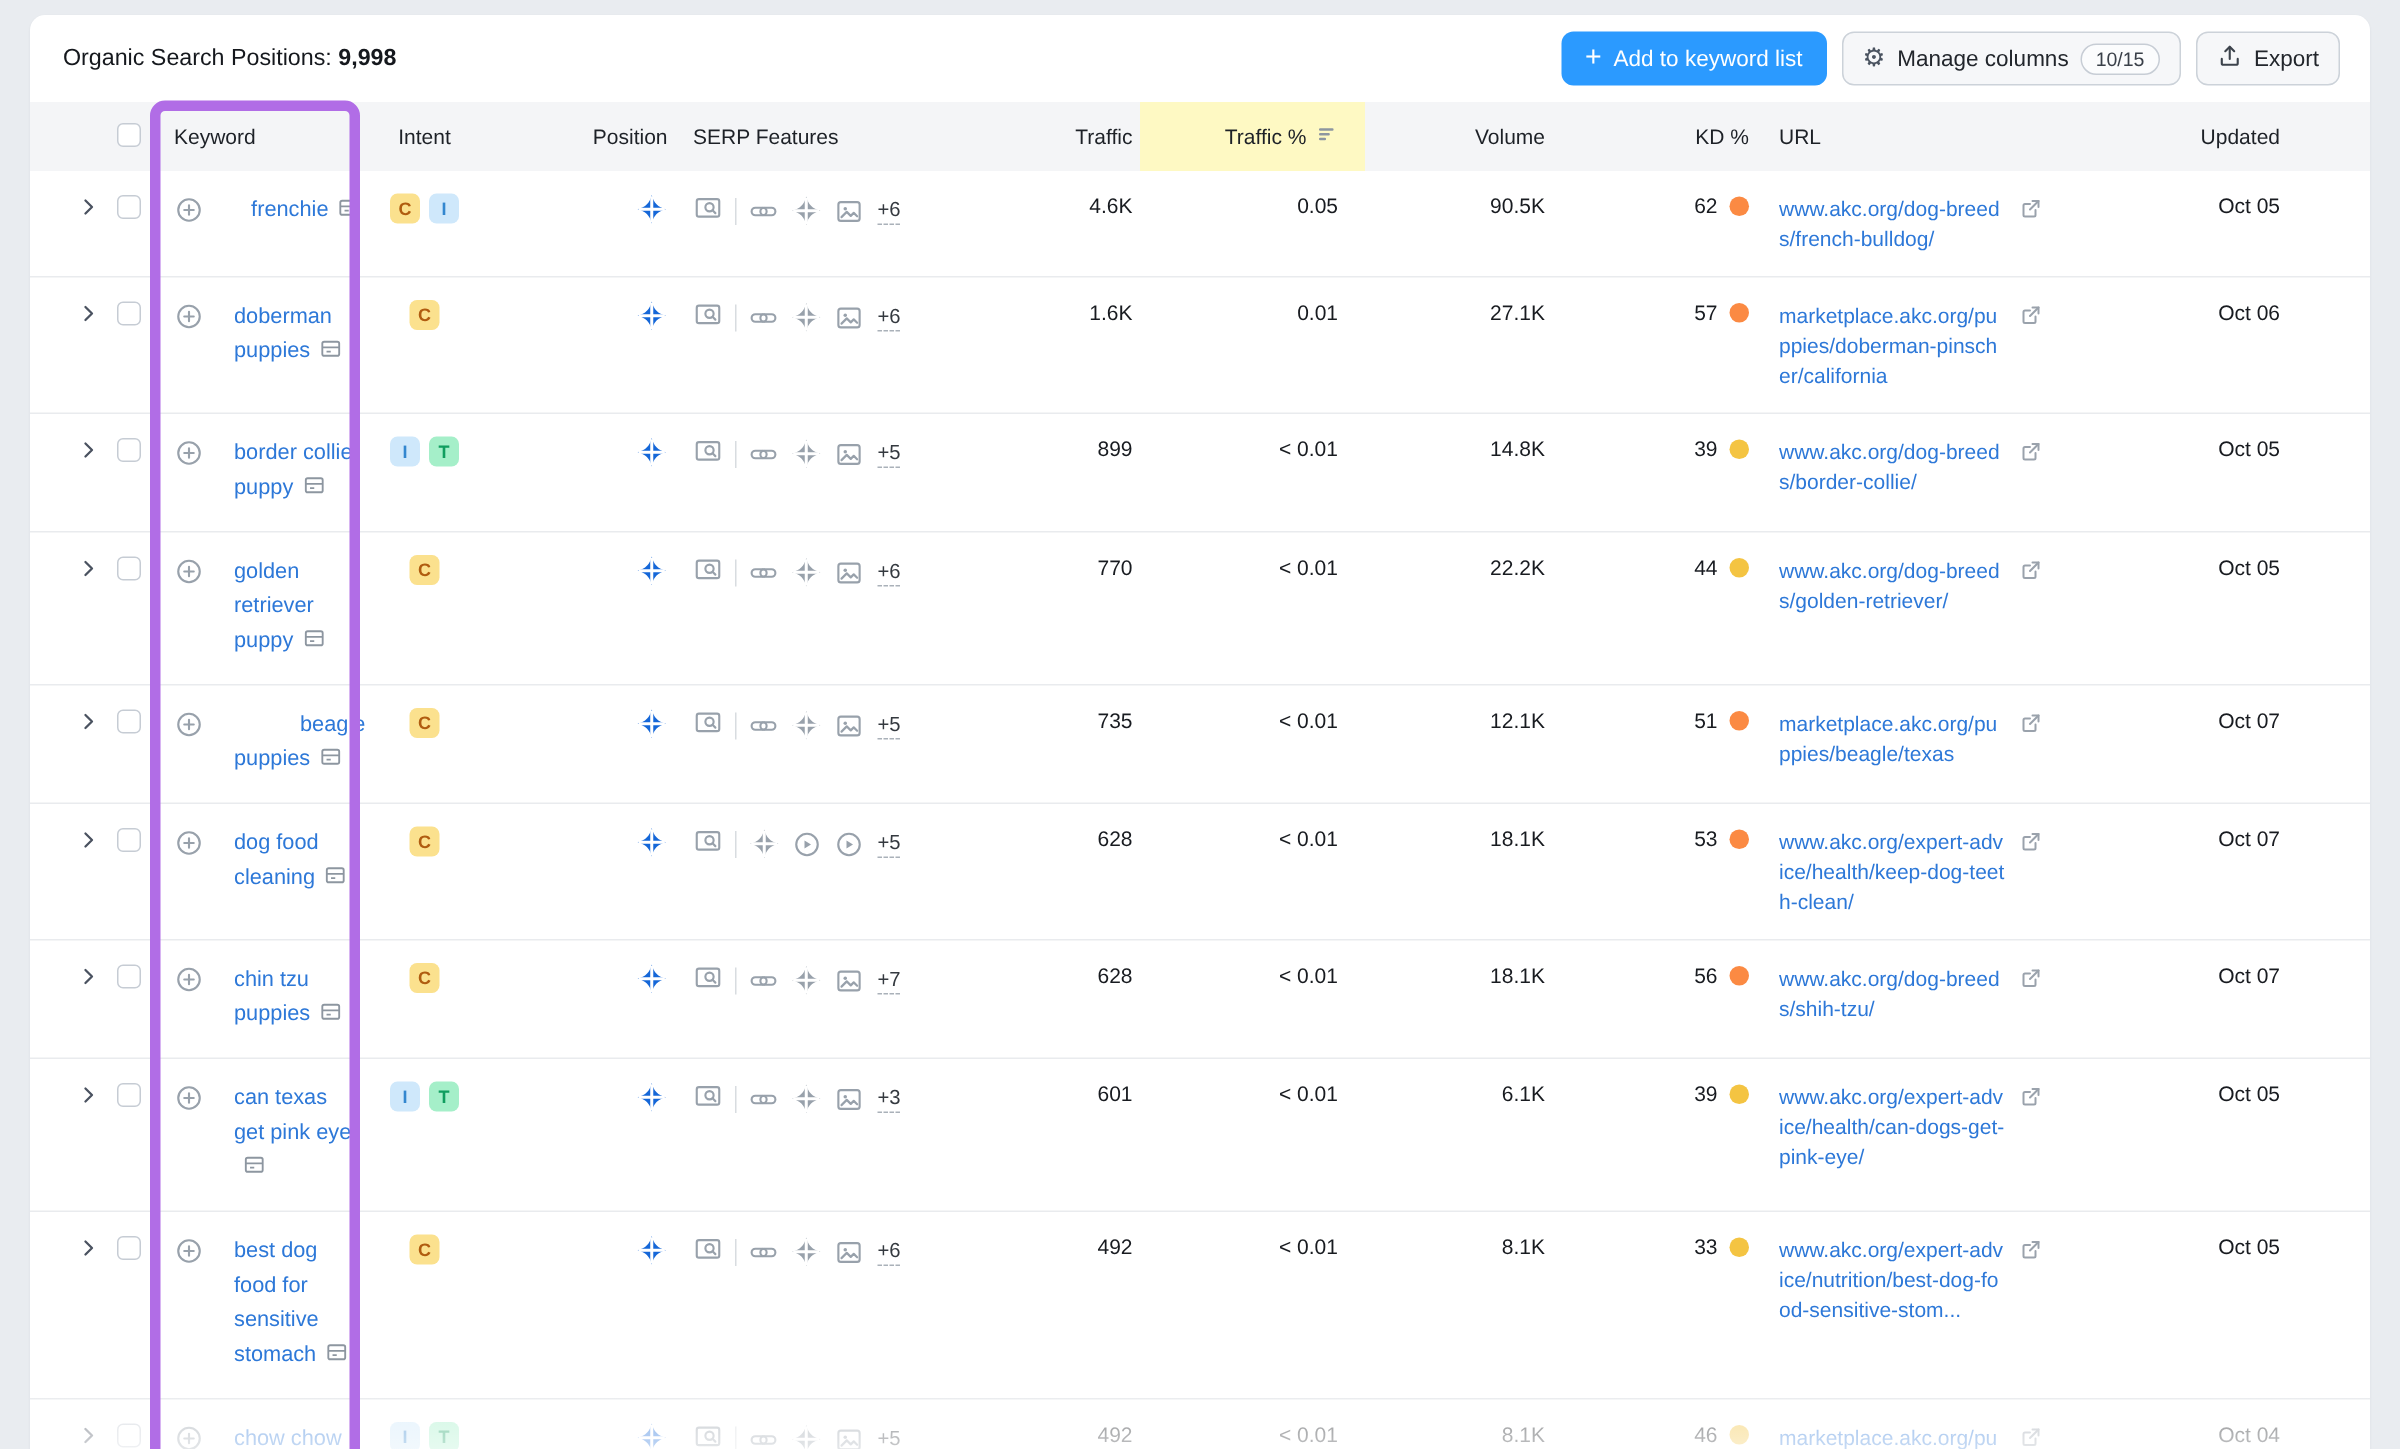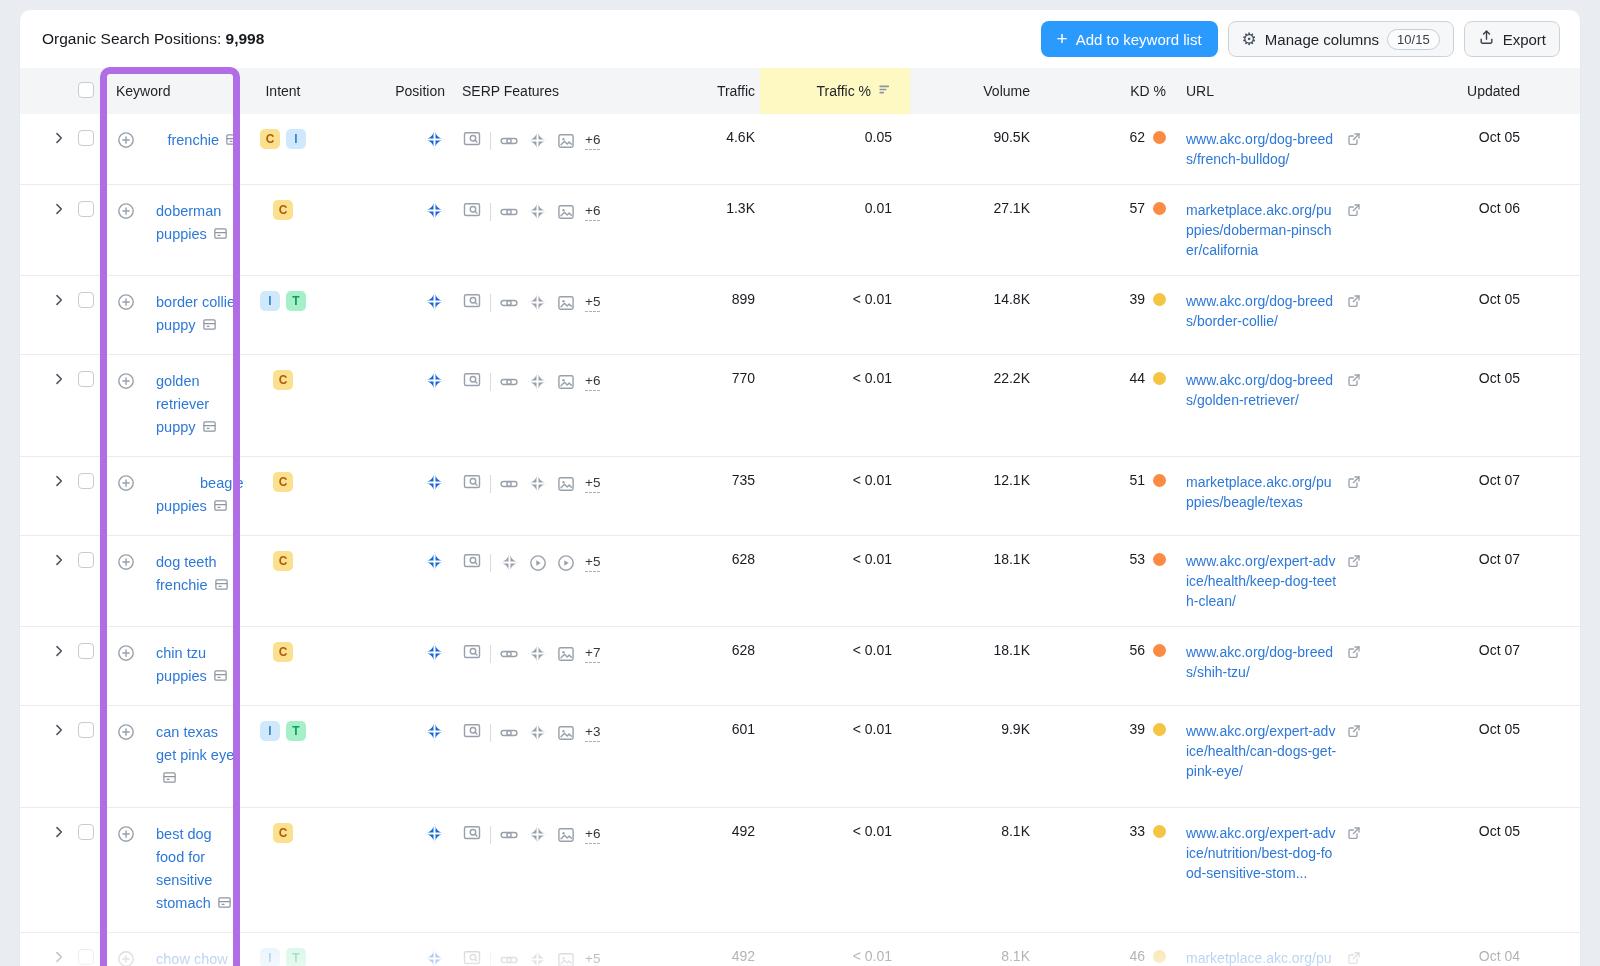--- a/index.html
+++ b/index.html
@@ -273,21 +273,21 @@
                   <svg width="20" height="20" viewBox="0 0 24 24" fill="none" stroke="#98a1ab" stroke-width="1.7" stroke-linecap="round" stroke-linejoin="round">
                     <rect x="3.5" y="4.5" width="17" height="15" rx="2"></rect>
                     <circle cx="9" cy="9.8" r="1.4" fill="#98a1ab" stroke="none"></circle>
                     <path d="M6 16.5l4.2-4.2 3.2 3.2 2.4-2.4 2.7 2.7"></path>
                   </svg>
                 </span>
               </span>
         <span class="more">+6</span>
       </div>
     </td>
-    <td class="td-tr">1.3K</td>
+    <td class="td-tr">1.6K</td>
     <td class="td-trp">0.01</td>
     <td class="td-vol">27.1K</td>
     <td class="td-kd"><span>57</span><span class="kddot" style="background: rgb(251, 138, 67);"></span></td>
     <td class="td-url">
       <div class="urlflex">
         <a>marketplace.akc.org/puppies/doberman-pinscher/california</a>
         <span class="extic"><svg width="16" height="16" viewBox="0 0 24 24" fill="none" stroke="#9aa2ac" stroke-width="2" stroke-linecap="round" stroke-linejoin="round">
                   <path d="M13.5 4.5h6v6"></path>
                   <path d="M19.5 4.5L11 13"></path>
                   <path d="M16.5 13.5v5a1.5 1.5 0 0 1-1.5 1.5H6a1.5 1.5 0 0 1-1.5-1.5V9A1.5 1.5 0 0 1 6 7.5h5"></path>
@@ -527,21 +527,21 @@
     <td class="td-exp"><span class="exp"><svg width="14" height="14" viewBox="0 0 24 24" fill="none" stroke="#4a5260" stroke-width="2.6" stroke-linecap="round" stroke-linejoin="round">
                 <path d="M8.5 4.5l7.5 7.5-7.5 7.5"></path>
               </svg></span></td>
     <td><span class="checkbox"></span></td>
     <td>
       <div class="kwflex">
         <span class="addc"><svg width="20" height="20" viewBox="0 0 24 24" fill="none" stroke="#98a1ab" stroke-width="1.7" stroke-linecap="round" stroke-linejoin="round">
                   <circle cx="12" cy="12" r="8.6"></circle>
                   <path d="M12 8.2v7.6M8.2 12h7.6"></path>
                 </svg></span>
-        <span class="kwtext"><a style="color:inherit;text-decoration:none;">dog teeth frenchie</a><span class="snap"><svg width="15" height="15" viewBox="0 0 24 24" fill="none" stroke="#8d96a0" stroke-width="2">
+        <span class="kwtext"><a style="color:inherit;text-decoration:none;">dog food cleaning</a><span class="snap"><svg width="15" height="15" viewBox="0 0 24 24" fill="none" stroke="#8d96a0" stroke-width="2">
                     <rect x="3" y="4.5" width="18" height="15" rx="2"></rect>
                     <path d="M3 10.5h18M7.5 15h4.5"></path>
                   </svg></span></span>
       </div>
     </td>
     <td class="td-int">
             <div>
               <span class="badge" style="background: rgb(251, 225, 142); color: rgb(176, 92, 16);">C</span>
             </div>
           </td>
@@ -726,21 +726,21 @@
                     <circle cx="9" cy="9.8" r="1.4" fill="#98a1ab" stroke="none"></circle>
                     <path d="M6 16.5l4.2-4.2 3.2 3.2 2.4-2.4 2.7 2.7"></path>
                   </svg>
                 </span>
               </span>
         <span class="more">+3</span>
       </div>
     </td>
     <td class="td-tr">601</td>
     <td class="td-trp">&lt; 0.01</td>
-    <td class="td-vol">9.9K</td>
+    <td class="td-vol">6.1K</td>
     <td class="td-kd"><span>39</span><span class="kddot" style="background: rgb(244, 196, 66);"></span></td>
     <td class="td-url">
       <div class="urlflex">
         <a>www.akc.org/expert-advice/health/can-dogs-get-pink-eye/</a>
         <span class="extic"><svg width="16" height="16" viewBox="0 0 24 24" fill="none" stroke="#9aa2ac" stroke-width="2" stroke-linecap="round" stroke-linejoin="round">
                   <path d="M13.5 4.5h6v6"></path>
                   <path d="M19.5 4.5L11 13"></path>
                   <path d="M16.5 13.5v5a1.5 1.5 0 0 1-1.5 1.5H6a1.5 1.5 0 0 1-1.5-1.5V9A1.5 1.5 0 0 1 6 7.5h5"></path>
                 </svg></span>
       </div>

